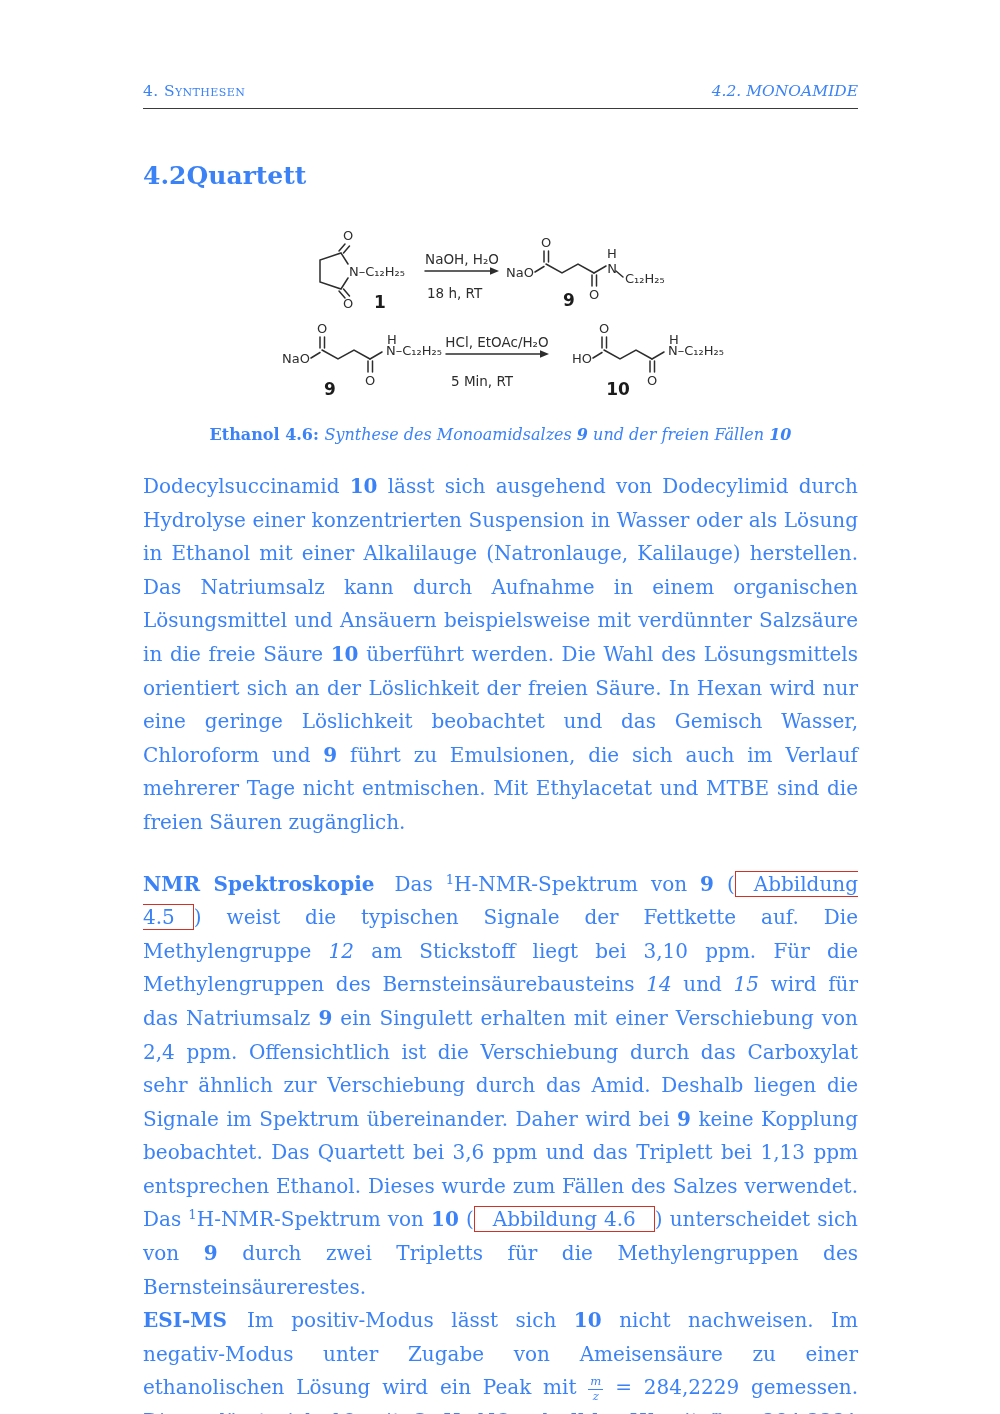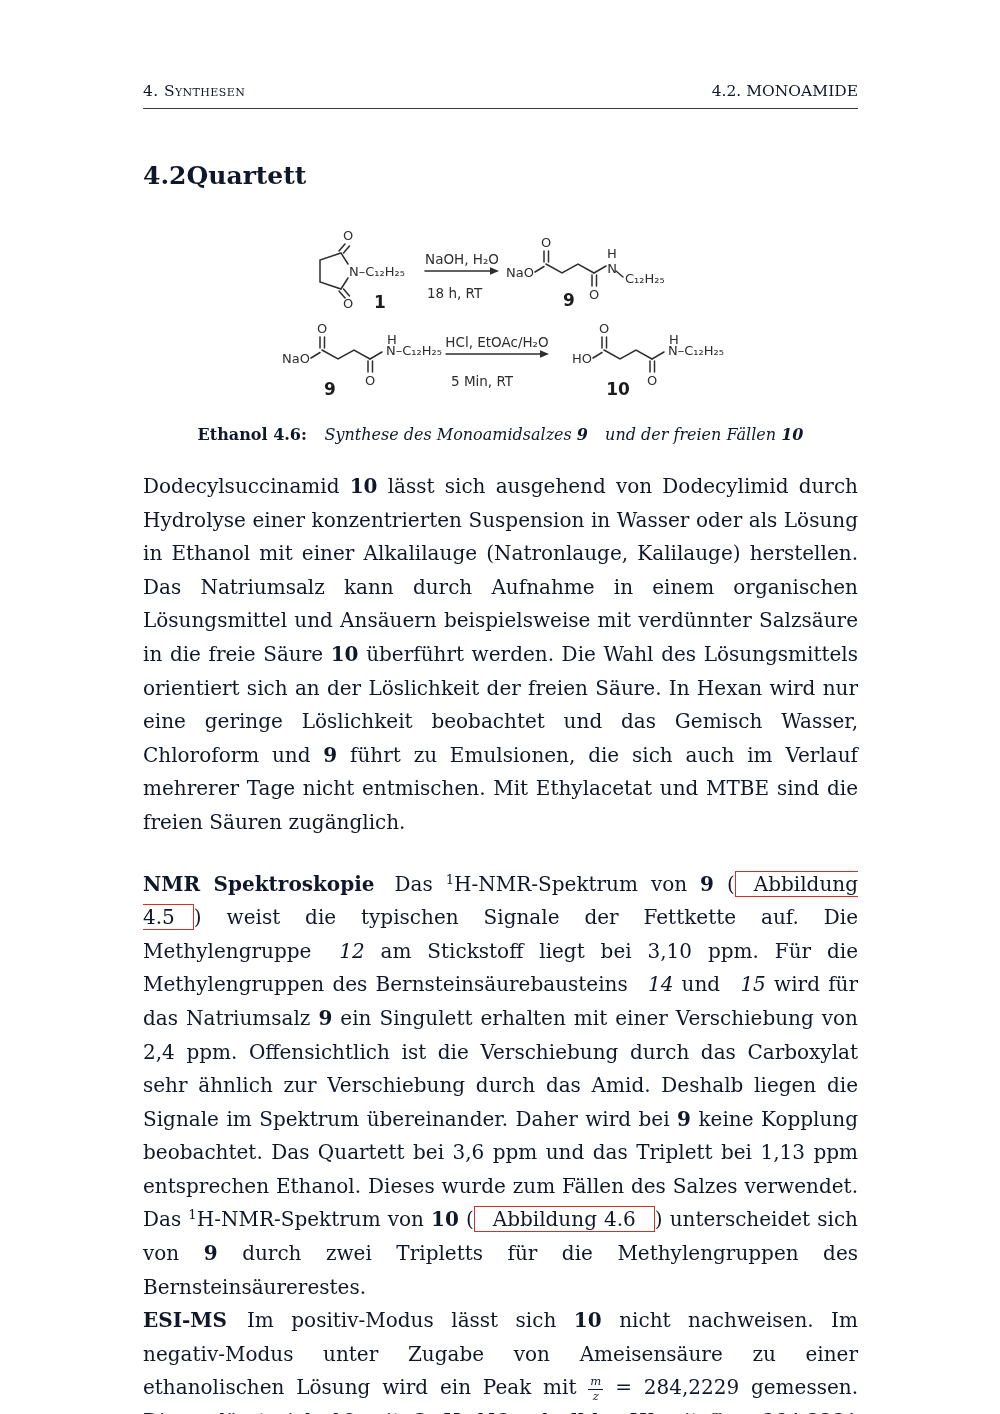--- a/index.html
+++ b/index.html
@@ -1,43 +1,43 @@
 <!DOCTYPE html>
 <html lang="de" style="--link-color: #d03227;"><head>
 <meta charset="utf-8">
 <style>
   html,body{margin:0;padding:0;background:#ffffff;}
   .page{
     position:relative;width:1000px;height:1414px;background:#ffffff;
-    color:#0f172a;font-family:"DejaVu Serif",serif;box-sizing:border-box;
+    color:#3b82f6;font-family:"DejaVu Serif",serif;box-sizing:border-box;
     padding:82px 142px 0 143px;overflow:hidden;
   }
   .running-header{display:flex;justify-content:space-between;align-items:baseline;
     border-bottom:1.5px solid #3a3a3a;padding-bottom:8px;font-size:15.5px;}
   .rh-left{font-variant:small-caps;letter-spacing:.4px;}
-  .rh-right{}
+  .rh-right{font-style:italic;}
   h1{margin:52px 0 0;font-size:25px;font-weight:bold;}
   h1 .sec-num{}
   h2{margin:34px 0 0;font-size:19.5px;font-weight:bold;}
   h2 .sec-num{margin-right:18px;}
   .scheme{position:relative;margin-top:12px;height:215px;}
   .scheme svg{position:absolute;left:125px;top:0;}
   .scheme svg text{font-family:"DejaVu Sans",sans-serif;fill:#2d2d2d;font-size:13px;}
   .scheme svg text.rxn{font-size:13.5px;}
   .scheme svg text.num{font-size:17px;font-weight:bold;fill:#1c1c1c;}
   .scheme svg line,.scheme svg path{stroke:#2d2d2d;stroke-width:1.5;fill:none;stroke-linecap:round;}
   .scheme svg polygon{fill:#2d2d2d;stroke:none;}
   .caption{margin-top:8px;text-align:center;font-size:16px;}
   .caption .i{font-style:italic;}
   p.body{margin:0;text-align:justify;font-size:20px;line-height:33.6px;}
   p.intro{margin-top:26px;}
   p.nmr{margin-top:28px;}
   p.esims{}
   .b{font-weight:bold;}
-  .i{font-style:italic;margin-left:12px;}
+  .i{font-style:italic;}
   .bi{font-weight:bold;font-style:italic;}
   .sup{font-size:.66em;vertical-align:.5em;line-height:0;}
   .sub{font-size:.66em;vertical-align:-.22em;line-height:0;}
   .link{border:1.5px solid var(--link-color,#d03227);padding:0 18px;}
   .frac{display:inline-block;text-align:center;font-style:italic;font-size:.58em;
     line-height:1.15;vertical-align:-.45em;}
   .frac .fnum{display:block;border-bottom:1px solid currentColor;padding:0 2px;}
   .frac .fden{display:block;}
   .page-number{margin-top:18px;text-align:center;font-size:16px;}
 </style>

